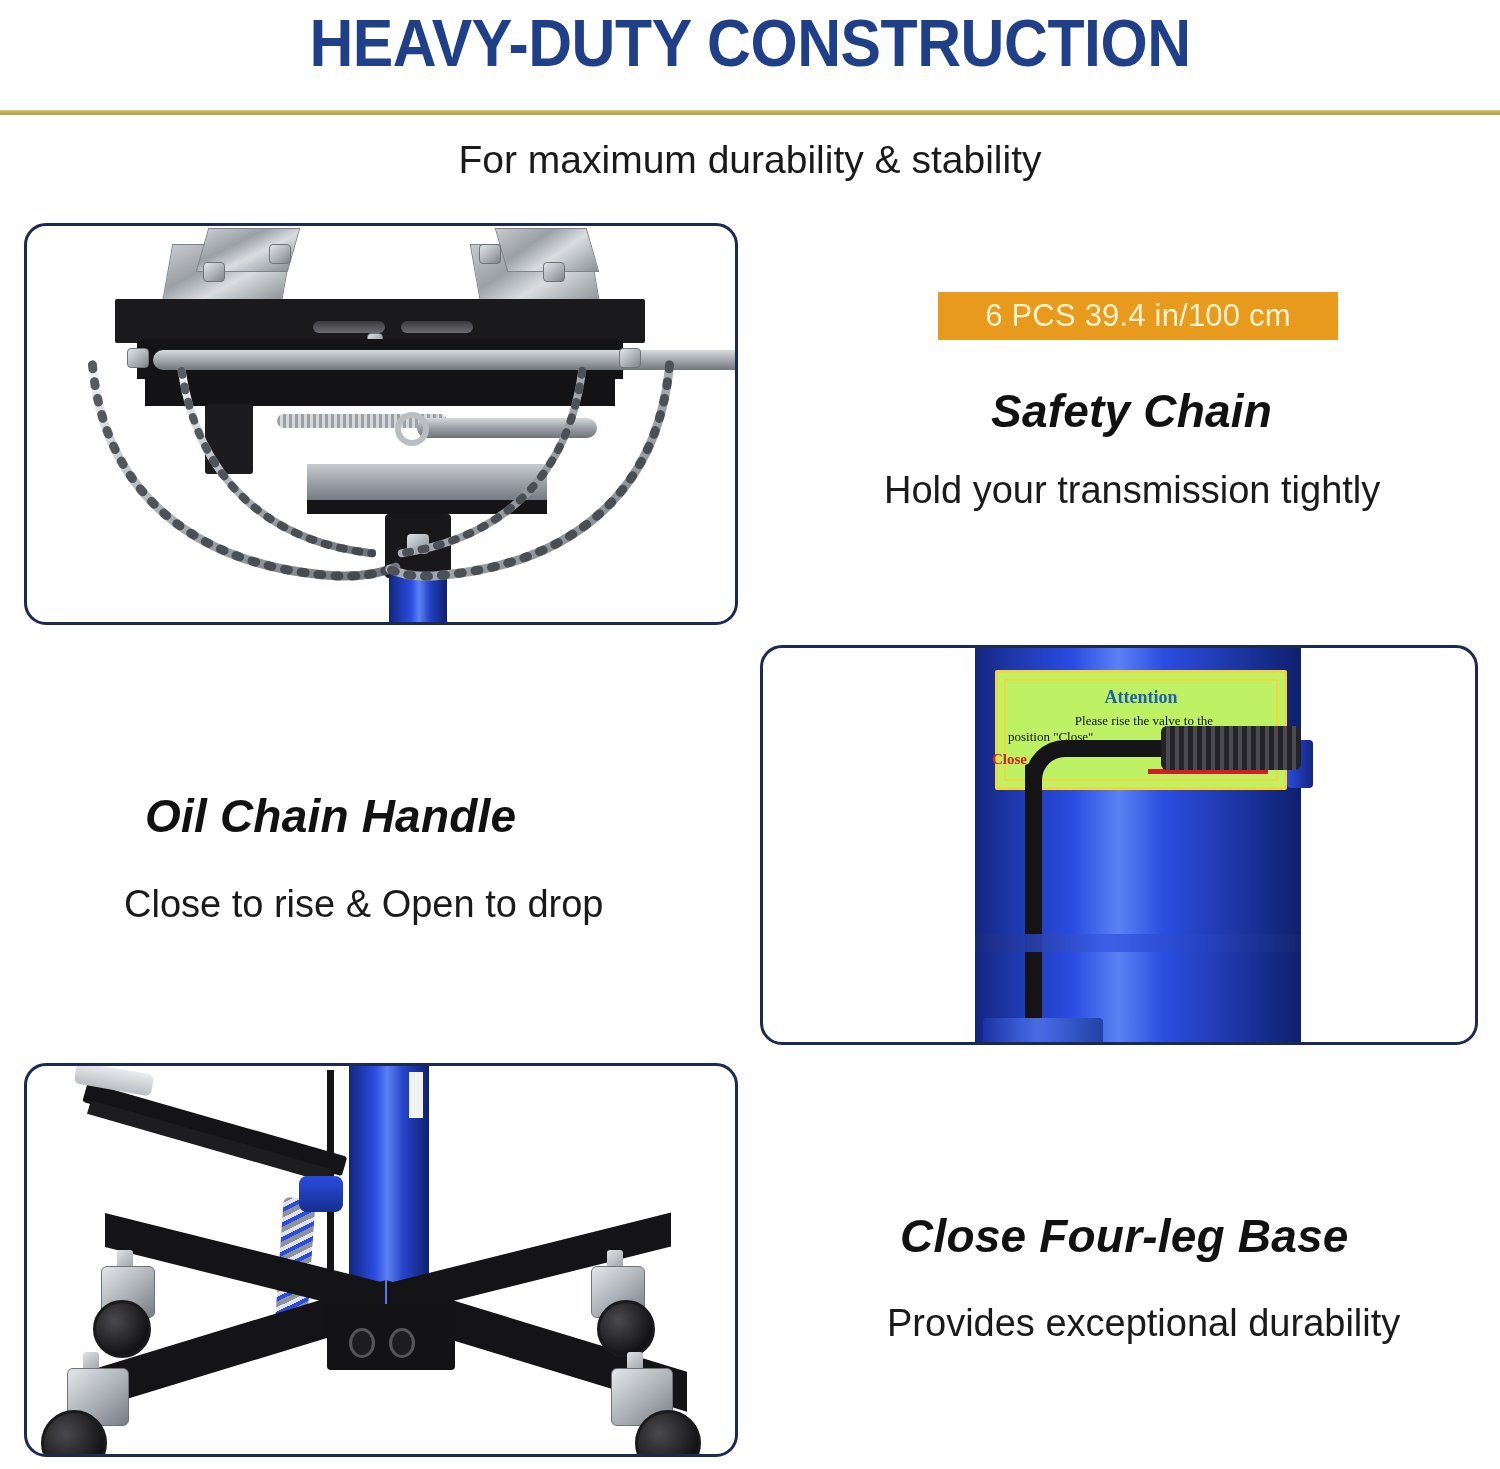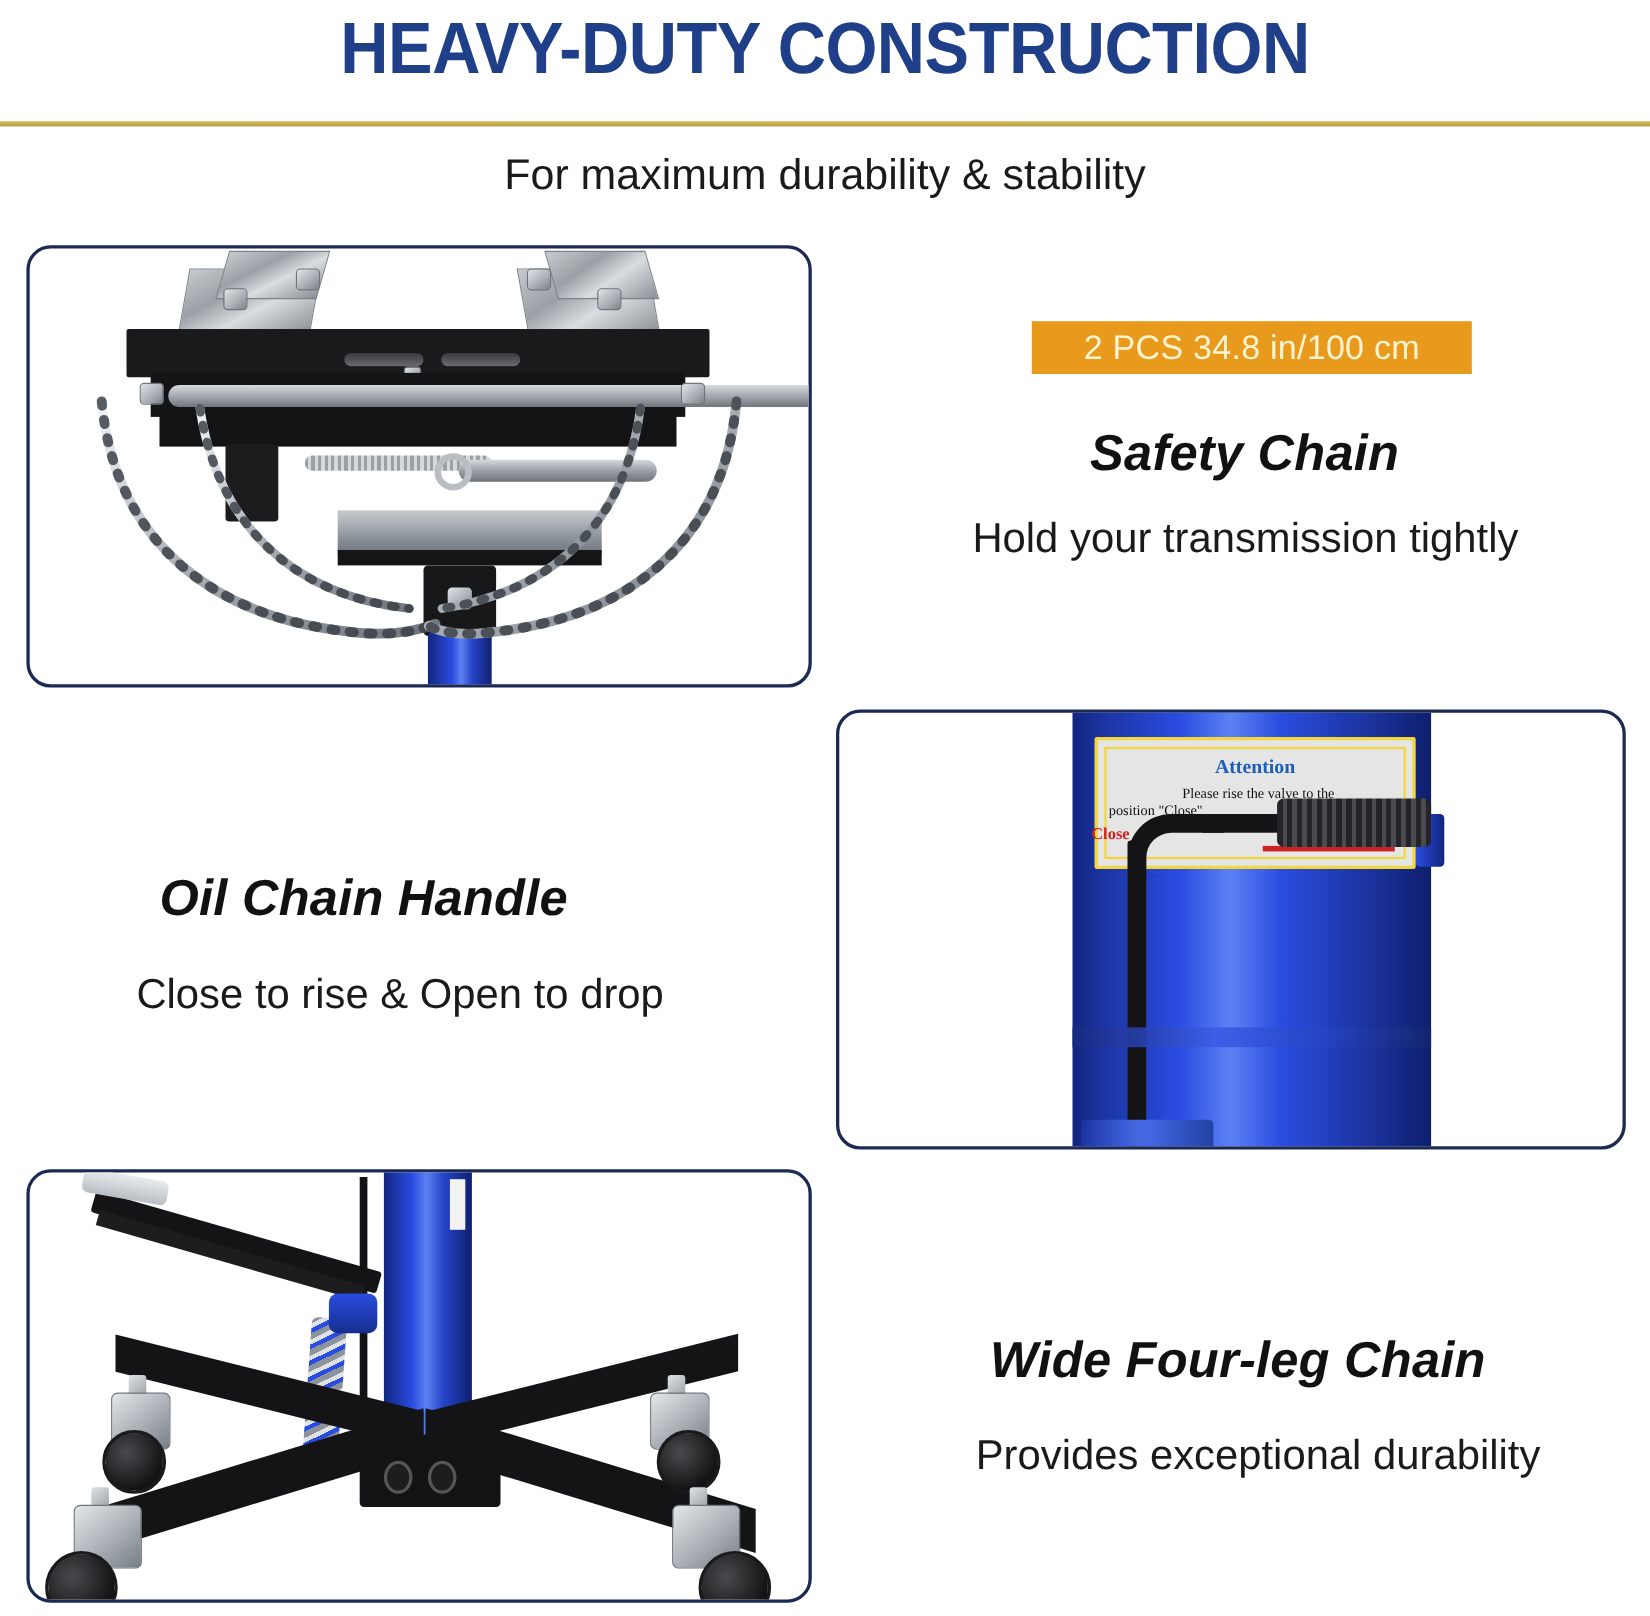--- a/index.html
+++ b/index.html
@@ -120,21 +120,21 @@
   .p2-cyl-inner { position:absolute; inset:0;
     background: linear-gradient(to right,
       #13257f 0%, #1c36a6 10%, #2a4ce2 30%, #5b81f4 44%,
       #2b4de0 58%, #1b34a0 82%, #0e1f6d 100%); }
   .p2-collar { position:absolute; left:212px; top:286px; width:326px; height:18px;
     background:linear-gradient(to right,#18297f,#3a5ce6 40%,#2544c4 70%,#14256f); opacity:.9; }
   .p2-nub { position:absolute; left:524px; top:92px; width:26px; height:48px; border-radius:4px;
     background:linear-gradient(to right,#2a4ce0,#12257e); }
 
   .p2-label { position:absolute; left:232px; top:22px; width:292px; height:120px;
-    background:#e5e5e5; border:3px solid #F2D63C; border-radius:2px; }
+    background:#bef264; border:3px solid #F2D63C; border-radius:2px; }
   .p2-label-inner { position:absolute; inset:6px; border:2px solid #F2D63C; }
   .p2-att { position:absolute; left:0; top:14px; width:100%; text-align:center;
     font-family:"Liberation Serif", serif; font-weight:700; font-size:18px; color:#1c5fb5; }
   .p2-line1 { position:absolute; left:10px; top:40px; width:272px; text-align:center;
     font-family:"Liberation Serif", serif; font-size:13px; color:#111; }
   .p2-line2 { position:absolute; left:10px; top:56px; width:272px; text-align:left;
     font-family:"Liberation Serif", serif; font-size:13px; color:#111; }
   .p2-close { position:absolute; left:-6px; top:78px; font-family:"Liberation Serif", serif;
     font-weight:700; font-size:15px; color:#d12020; }
   .p2-redline { position:absolute; left:150px; top:96px; width:120px; height:5px; background:#c22; }
@@ -284,21 +284,21 @@
 
       <path d="M 648 140 C 636 270, 548 340, 420 352 C 396 355, 378 352, 366 346" fill="none" stroke="url(#lk)" stroke-width="9" stroke-linecap="round"></path>
       <path d="M 648 140 C 636 270, 548 340, 420 352 C 396 355, 378 352, 366 346" fill="none" stroke="#3c4248" stroke-width="9" stroke-linecap="round" stroke-dasharray="4 13" opacity=".85"></path>
       <path d="M 560 146 C 546 250, 482 314, 378 330" fill="none" stroke="url(#lk)" stroke-width="8" stroke-linecap="round"></path>
       <path d="M 560 146 C 546 250, 482 314, 378 330" fill="none" stroke="#3c4248" stroke-width="8" stroke-linecap="round" stroke-dasharray="4 12" opacity=".85"></path>
     </svg>
 
   </div>
 </div>
 
-<div class="badge">2 PCS 34.8 in/100 cm</div>
+<div class="badge">6 PCS 39.4 in/100 cm</div>
 
 <div class="feat-title" id="t-chain">Safety Chain</div>
 
 <div class="feat-sub" id="s-chain">Hold your transmission tightly</div>
 
 <div class="feat-title" id="t-oil">Oil Chain Handle</div>
 
 <div class="feat-sub" id="s-oil">Close to rise &amp; Open to drop</div>
 
 <div class="panel" id="panel-valve">
@@ -370,15 +370,15 @@
 
     <div class="p3-caster" id="cast-fr">
       <div class="stem" style="left:22px;top:-14px;"></div>
       <div class="yoke" style="left:6px;top:2px;width:62px;height:58px;"></div>
       <div class="wheel" style="left:30px;top:44px;width:66px;height:66px;"></div>
     </div>
 
   </div>
 </div>
 
-<div class="feat-title" id="t-base">Wide Four-leg Chain</div>
+<div class="feat-title" id="t-base">Close Four-leg Base</div>
 
 <div class="feat-sub" id="s-base">Provides exceptional durability</div>
 
 </body></html>

